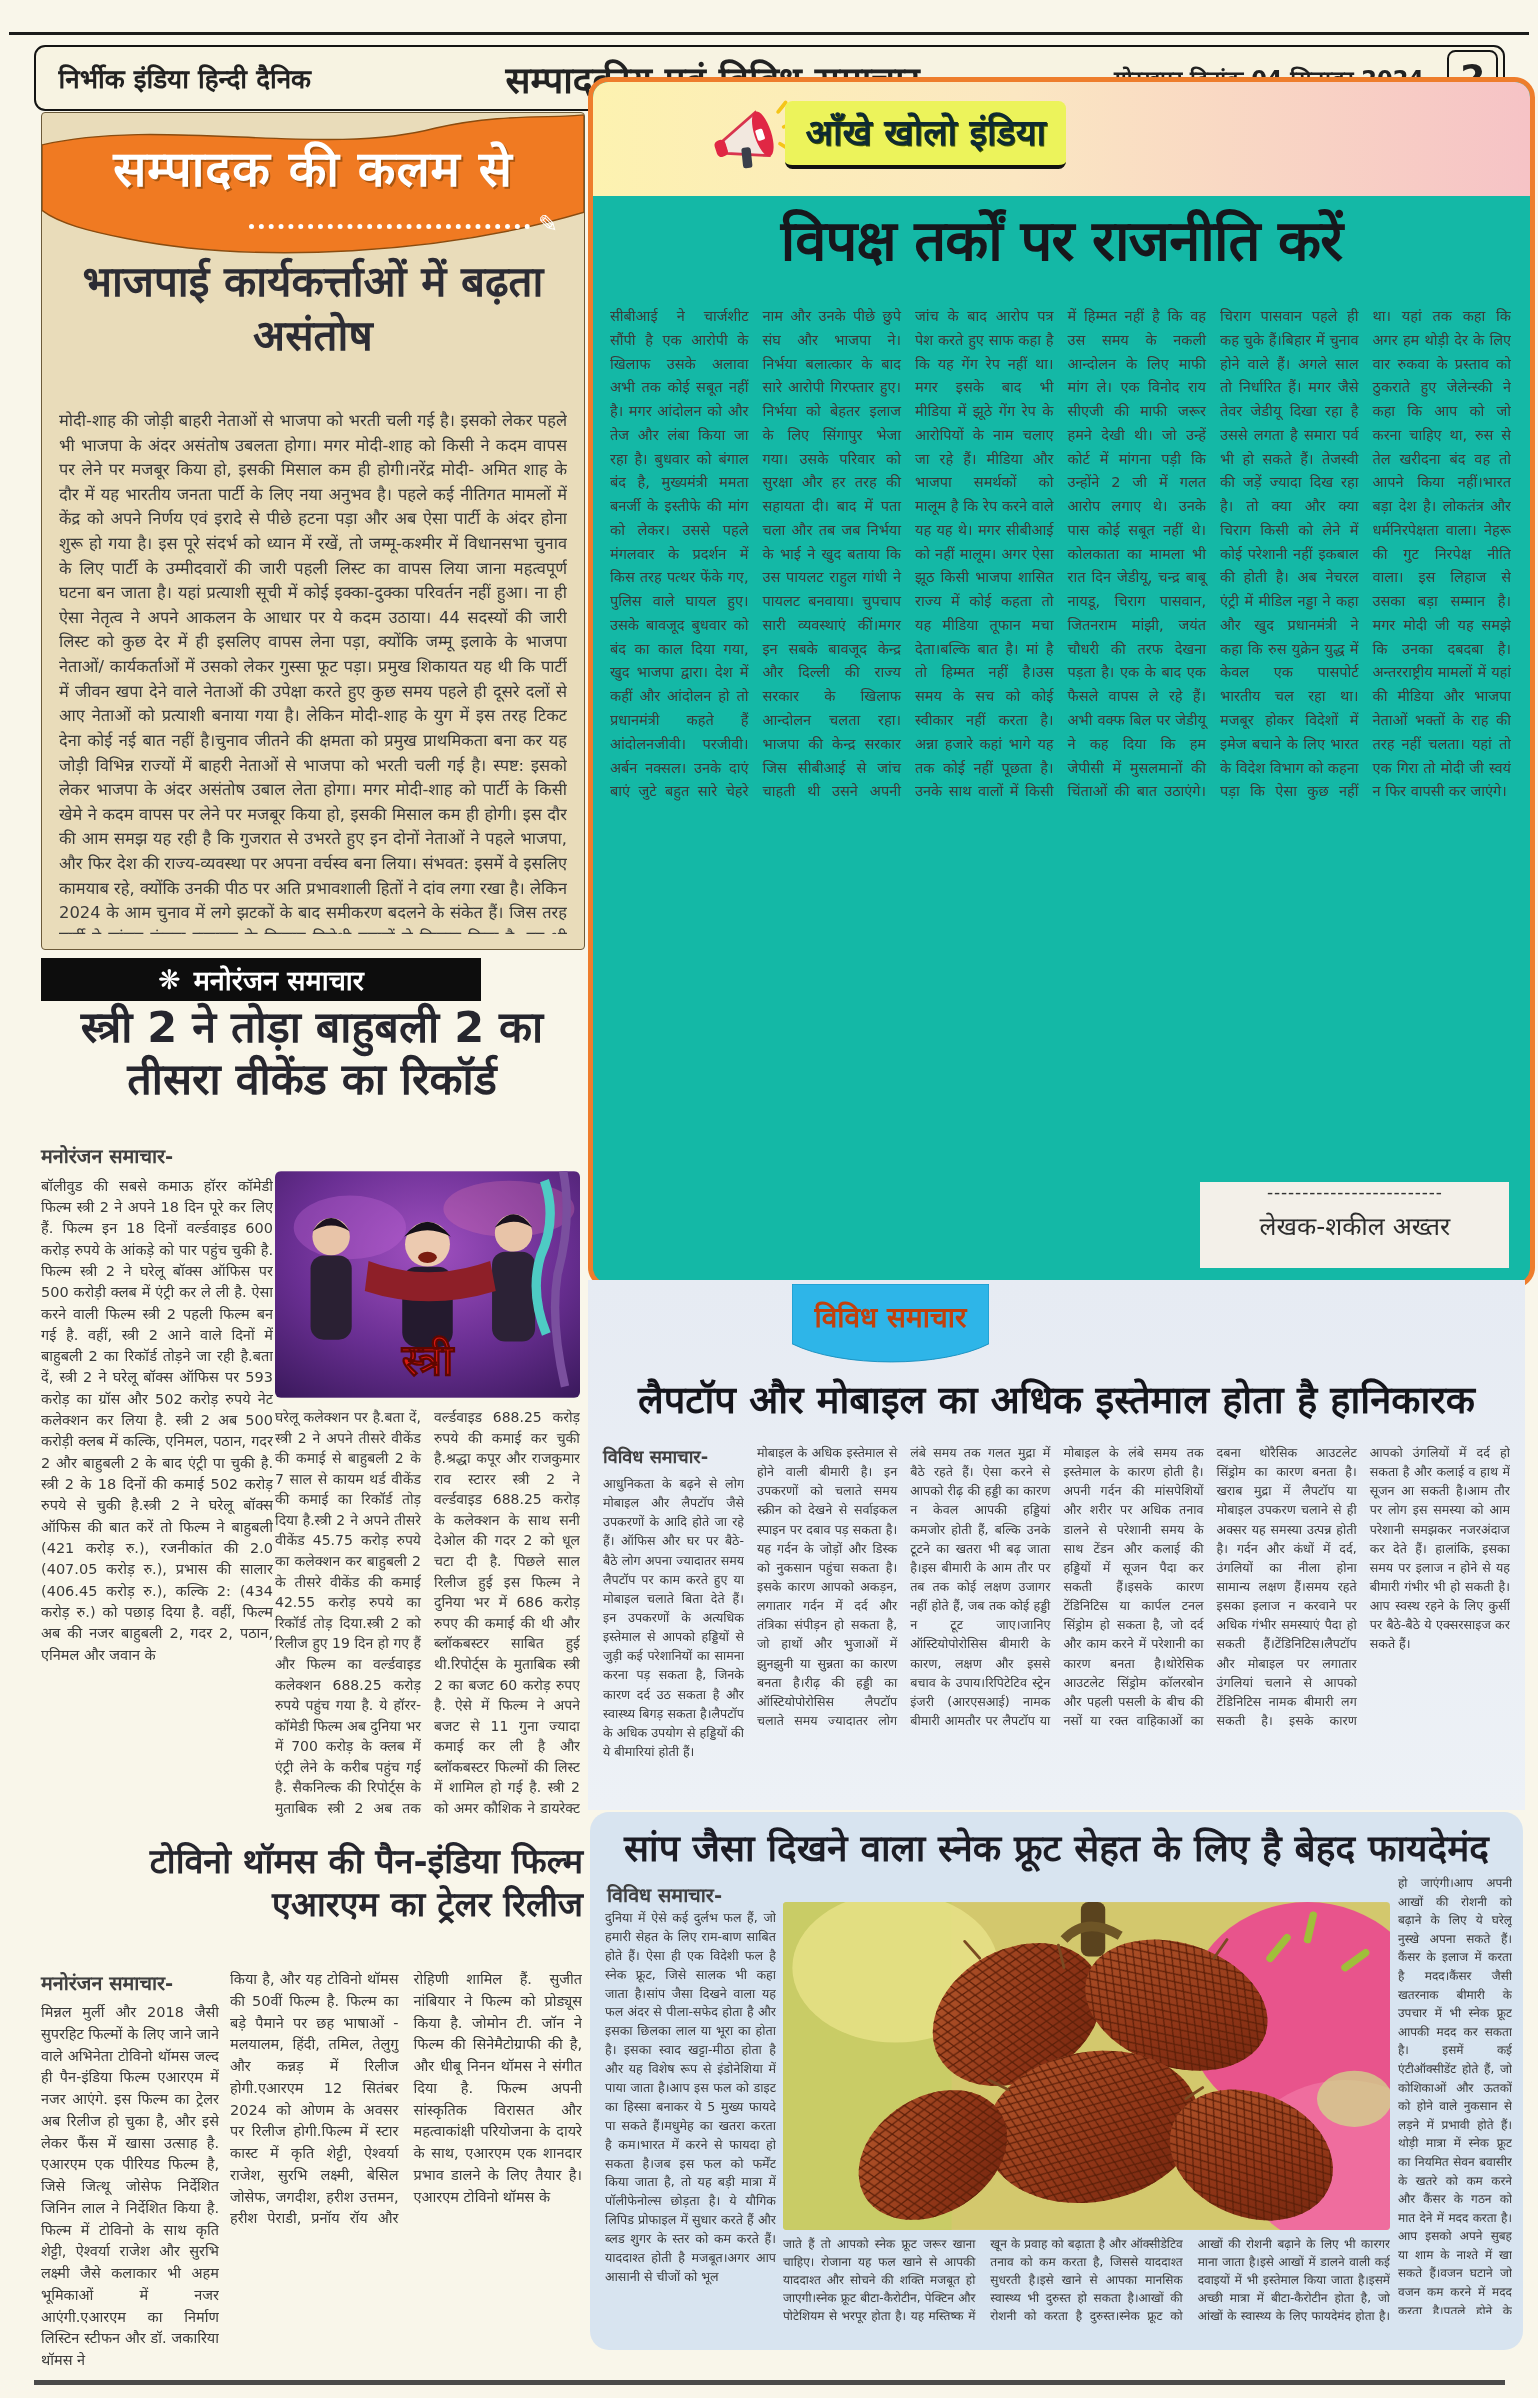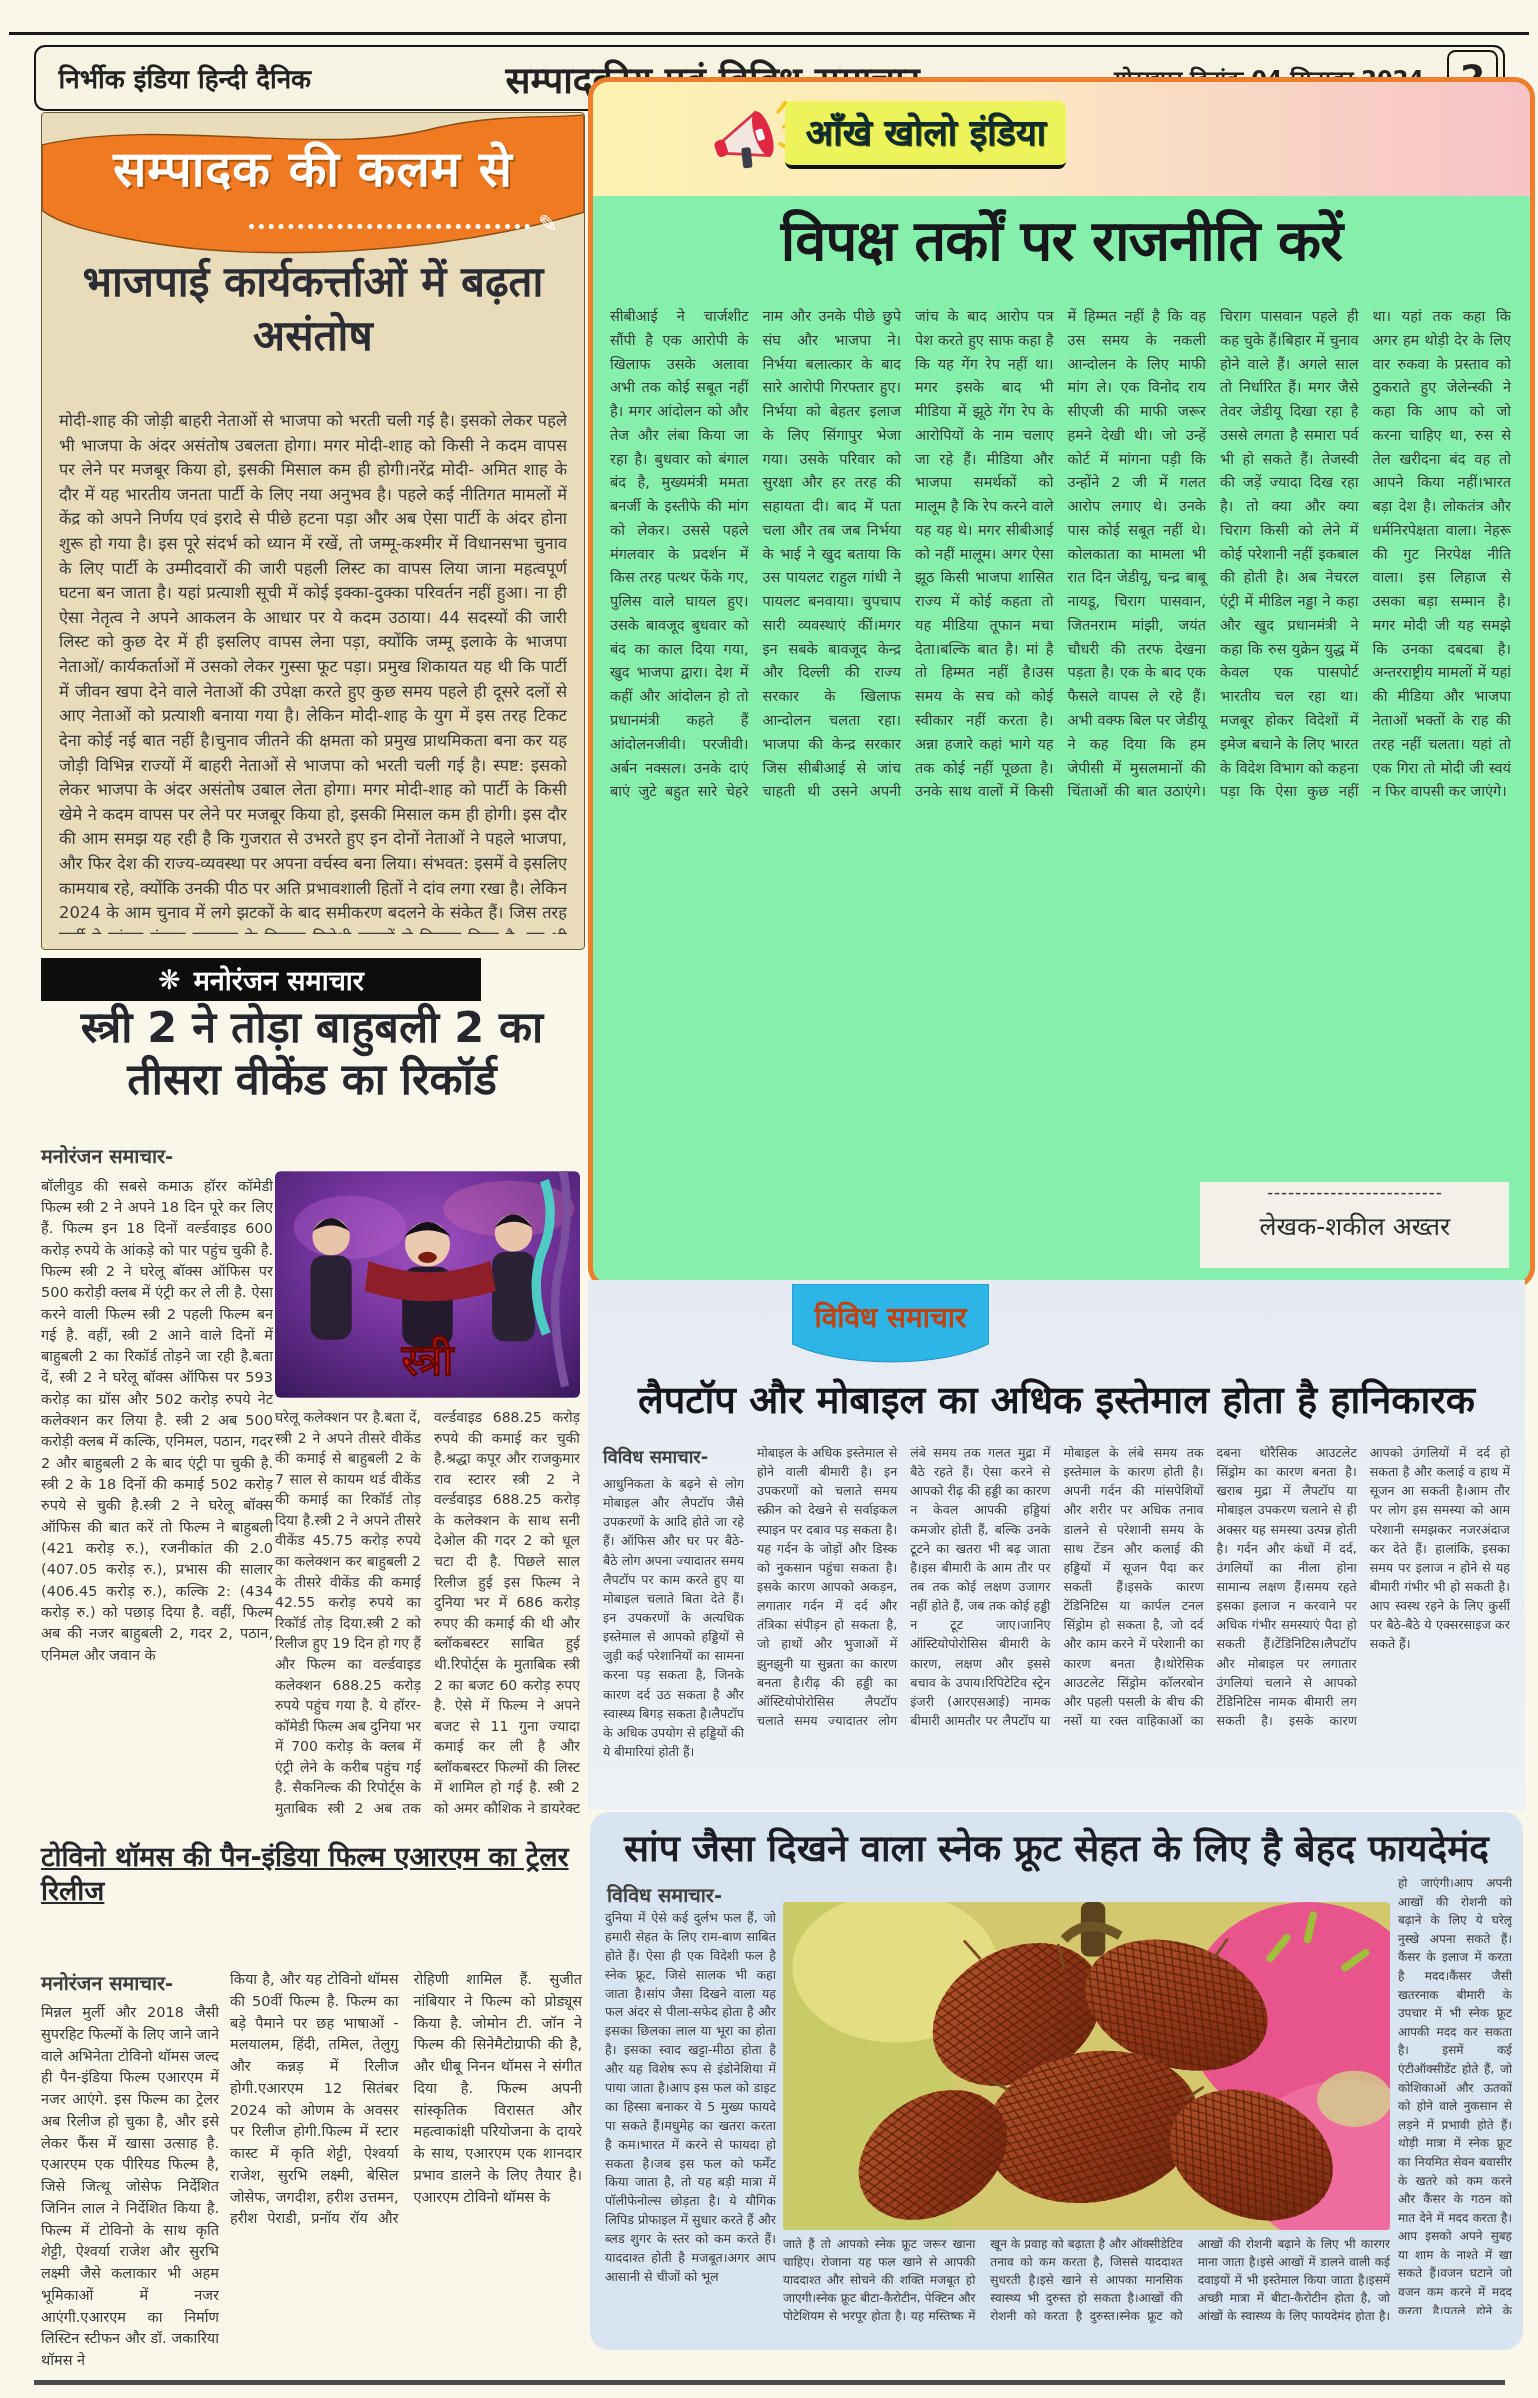--- a/index.html
+++ b/index.html
@@ -23,21 +23,21 @@
   .edwave{position:absolute;left:0;top:0;width:100%;height:148px;}
   .edkicker{position:absolute;left:0;top:20.6px;width:100%;text-align:center;font-size:49px;font-weight:800;
             color:#fff;text-shadow:1.9px 1.9px 0 #a85510;letter-spacing:0.9px;}
   .eddots{position:absolute;right:54px;top:111px;width:281px;border-bottom:5.6px dotted #fff;}
   .edpen{position:absolute;right:26px;top:97px;color:#fff;font-size:24px;}
   .edheadline{position:absolute;left:9.4px;top:142px;width:523px;text-align:center;
               font-size:42px;line-height:1.28;font-weight:800;color:#2c2c34;}
   .edbody{position:absolute;left:17px;top:296px;width:508px;height:525px;
           font-size:16.4px;line-height:1.5;}
   
-  .polbox{left:588px;top:77px;width:937px;height:1201px;background:#86efac;
+  .polbox{left:588px;top:77px;width:937px;height:1201px;background:#14b8a6;
           border:5.6px solid #ee7d2c;border-radius:20.6px;overflow:hidden;}
   .polbanner{position:absolute;left:0;top:0;width:100%;height:114px;
              background:linear-gradient(90deg,#fdf2b0 0%,#fbe7c2 45%,#f6c3c6 100%);
              border-radius:14px 14px 0 0;}
   .badge{position:absolute;left:192px;top:19px;padding:5.6px 20.6px 9.4px 20.6px;background:#ecf35b;
          border-radius:7.5px;border-bottom:4.7px solid #111;font-size:36px;font-weight:800;color:#0e2a33;
          text-shadow:0.9px 0.9px 0 #4a5b00;}
   .polheadline{position:absolute;left:0;top:118px;width:100%;text-align:center;
                font-size:56px;font-weight:800;color:#17171c;letter-spacing:-0.9px;}
   .polcols{position:absolute;left:17px;top:223px;width:901px;height:873px;
@@ -49,22 +49,22 @@
   
   .entbar{left:41px;top:958px;width:440px;height:43px;background:#0d0d0d;color:#fff;
           display:flex;align-items:center;justify-content:center;font-size:27px;font-weight:800;gap:13px;}
   .s2head{left:41px;top:1002px;width:542px;text-align:center;font-size:43px;line-height:1.2;
           font-weight:800;color:#26262e;}
   .colbyline{font-size:19.7px;font-weight:800;color:#404040;margin-bottom:3.7px;}
   .s2intro{left:41px;top:1143px;width:232px;height:691px;font-size:14.5px;line-height:1.47;}
   .poster{left:275px;top:1171px;width:305px;height:227px;border-radius:6px;overflow:hidden;}
   .s2body2{left:275px;top:1407px;width:305px;height:427px;column-count:2;column-gap:13px;
            font-size:14px;line-height:1.47;}
-  .tvhead{left:41px;top:1840px;width:542px;text-align:left;font-size:27px;line-height:1.25;
-          font-weight:800;color:#26262e;text-decoration:underline;}
+  .tvhead{left:41px;top:1840px;width:542px;text-align:right;font-size:34px;line-height:1.25;
+          font-weight:800;color:#26262e;}
   .tvintro{left:41px;top:1969px;width:178px;height:397px;font-size:14.5px;line-height:1.5;}
   .tvbody2{left:230px;top:1969px;width:352px;height:397px;column-count:2;column-gap:15px;
            font-size:14.5px;line-height:1.5;}
   
   .miscband{left:588px;top:1280px;width:937px;height:530px;
             background:linear-gradient(180deg,#e6ebf3 0%,#edf1f6 100%);}
   .miscbanner{left:792px;top:1284px;width:197px;height:84px;}
   .miscbannertext{position:absolute;left:0;top:13px;width:100%;text-align:center;color:#c2410c;
                   font-size:28px;font-weight:800;}
   .lphead{left:590px;top:1372px;width:933px;text-align:center;font-size:38px;font-weight:800;color:#15151b;}

